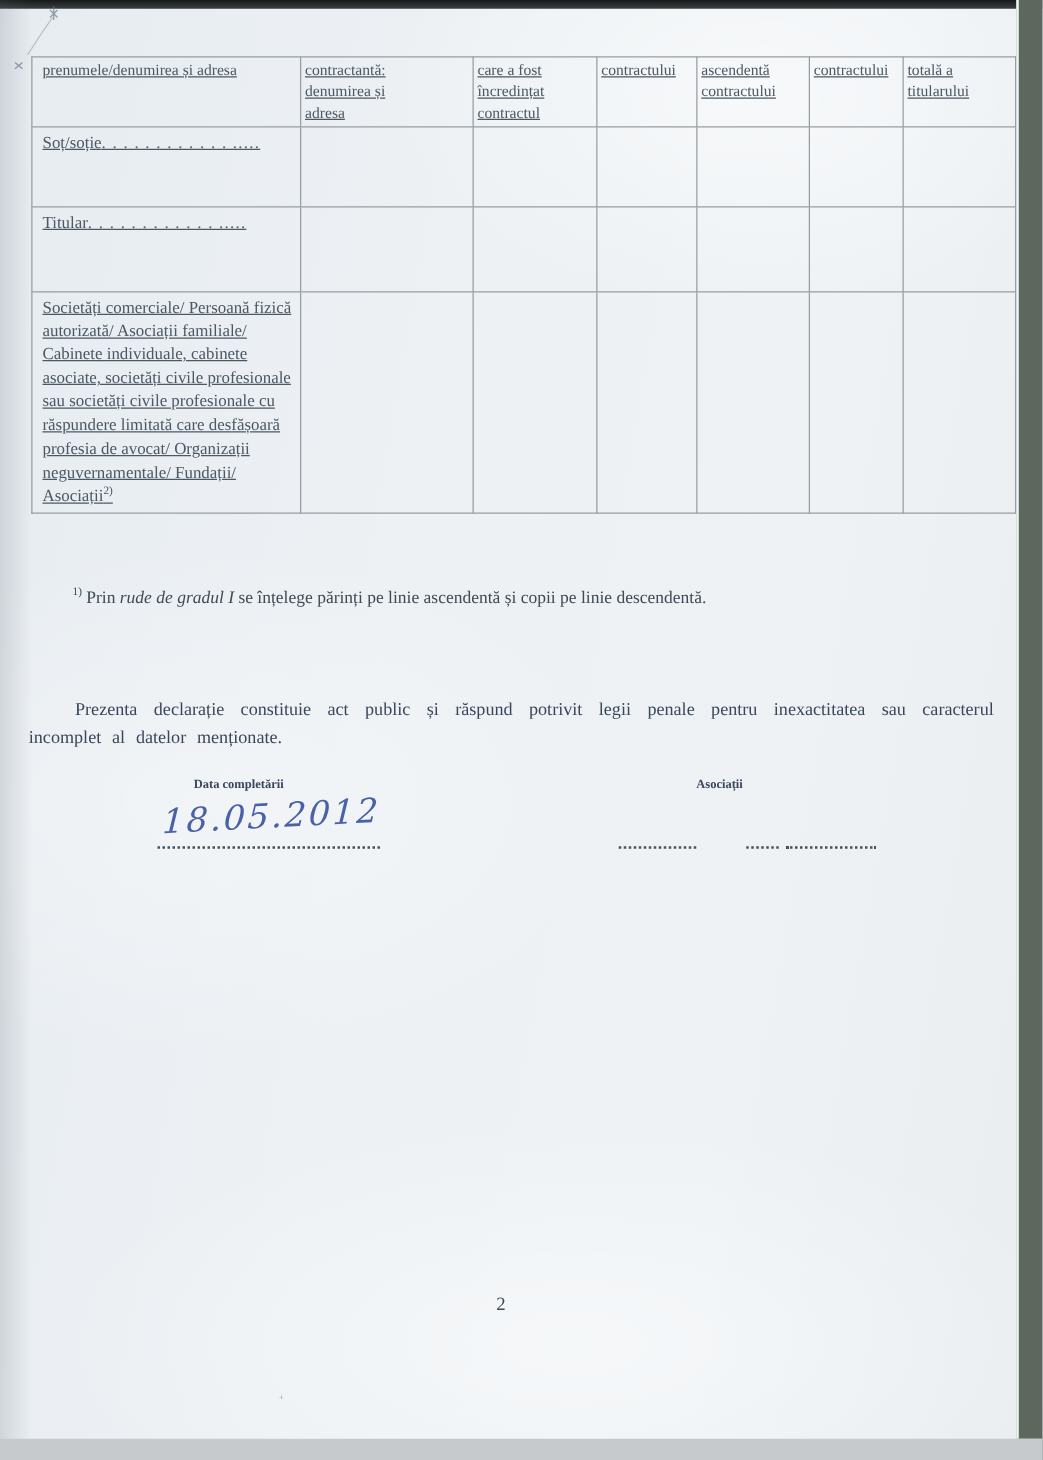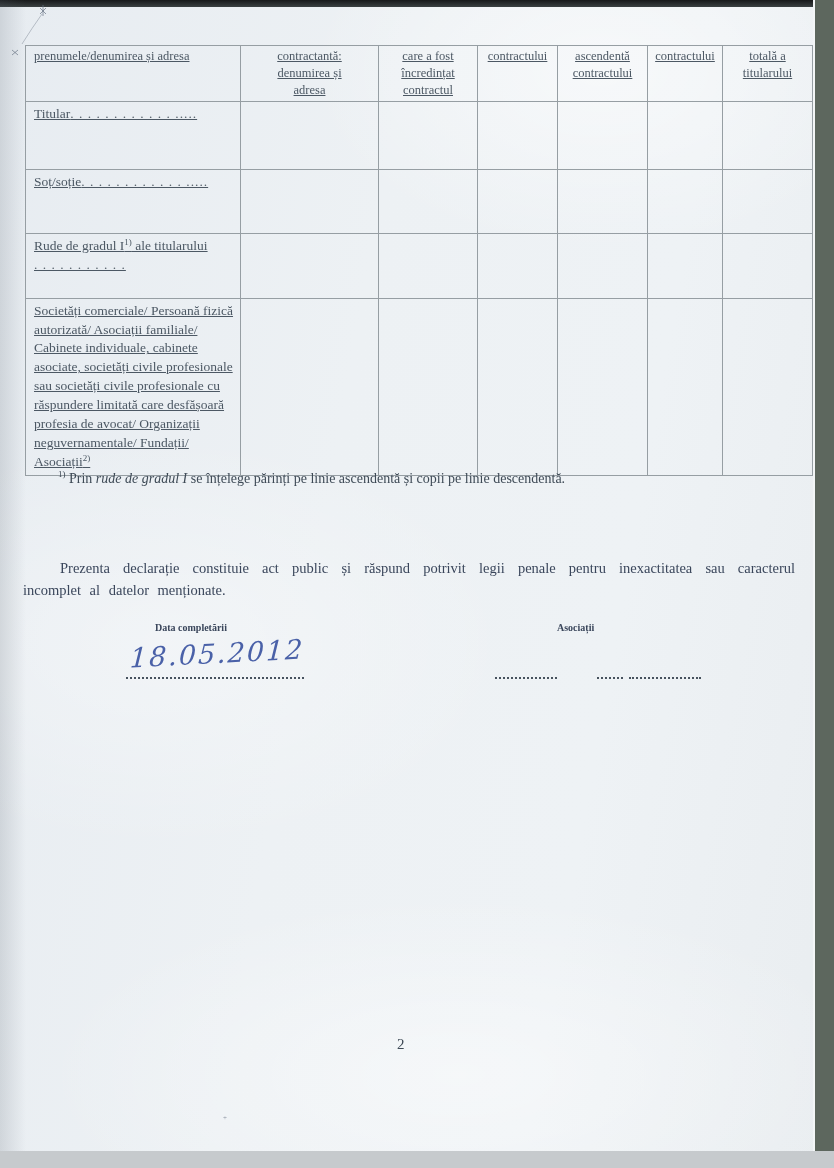--- a/index.html
+++ b/index.html
@@ -12,21 +12,21 @@
       linear-gradient(100deg,#e7ecf1 0%,#edf1f4 40%,#eef2f5 70%,#e9edf0 100%);
     font-family:"Liberation Serif",serif;color:#46525e;
   }
   .top-strip{position:absolute;left:0;top:0;width:100%;height:7px;background:linear-gradient(#17191a,#3a4042);}
   .right-band{position:absolute;right:0;top:0;width:19px;height:1151px;background:#5d675e;border-left:2px solid #f3f6f7;}
   .bottom-band{position:absolute;left:0;bottom:0;width:100%;height:17px;background:#c6cacd;}
   .left-shade{position:absolute;left:0;top:0;width:26px;height:1168px;background:linear-gradient(to right,rgba(90,100,110,.18),rgba(90,100,110,0));}
 
   table.decl{position:absolute;left:25px;top:45px;width:787px;border-collapse:collapse;table-layout:fixed;}
   table.decl th,table.decl td{border:1px solid #969ea3;vertical-align:top;overflow:hidden;text-decoration:underline;}
-  table.decl th{font-weight:normal;font-size:12.5px;line-height:1.35;text-align:center;padding:2px 3px;white-space:pre-line;color:#4c5864;}
+  table.decl th{font-weight:normal;font-size:12.5px;line-height:1.35;text-align:left;padding:2px 3px;white-space:pre-line;color:#4c5864;}
   table.decl th.first{text-align:left;padding-left:8px;}
   td.label-cell{font-size:13.5px;line-height:1.4;padding:3px 6px 3px 8px;color:#4c5864;}
   .dots{letter-spacing:1px;color:#59646e;}
   sup.fmark{font-size:9px;line-height:0;vertical-align:super;}
 
   .footnotes{position:absolute;left:22px;top:468px;width:795px;font-size:14px;line-height:1.58;color:#3e4a56;}
   .footnotes p{margin:0;text-indent:36px;}
   .footnotes .it{font-style:italic;}
 
   .declaration{position:absolute;left:23px;top:542px;width:772px;font-size:14.5px;font-weight:normal;
@@ -81,46 +81,34 @@
       <th>care a fost
 încredințat
 contractul</th>
       <th>contractului</th>
       <th>ascendentă
 contractului</th>
       <th>contractului</th>
       <th>totală a
 titularului</th>
     </tr>
-    <tr style="height:68px">
-      <td class="label-cell">
-        <span>Titular</span><span class="dots">. . . . . . . . . . . . .....</span>
-      </td>
-      <td></td>
-          <td></td>
-      <td></td>
-          <td></td>
-      <td></td>
-          <td></td>
-    </tr>
     <tr style="height:64px">
       <td class="label-cell">
         <span>Soț/soție</span><span class="dots">. . . . . . . . . . . . .....</span>
       </td>
       <td></td>
           <td></td>
       <td></td>
           <td></td>
       <td></td>
           <td></td>
     </tr>
-    <tr style="height:65px">
+    <tr style="height:68px">
       <td class="label-cell">
-        <span>Rude de gradul I</span><sup class="fmark">1)</sup><span> ale titularului</span>
-        <br><span class="dots">. . . . . . . . . . .</span>
+        <span>Titular</span><span class="dots">. . . . . . . . . . . . .....</span>
       </td>
       <td></td>
           <td></td>
       <td></td>
           <td></td>
       <td></td>
           <td></td>
     </tr>
     <tr style="height:133px">
       <td class="label-cell">

